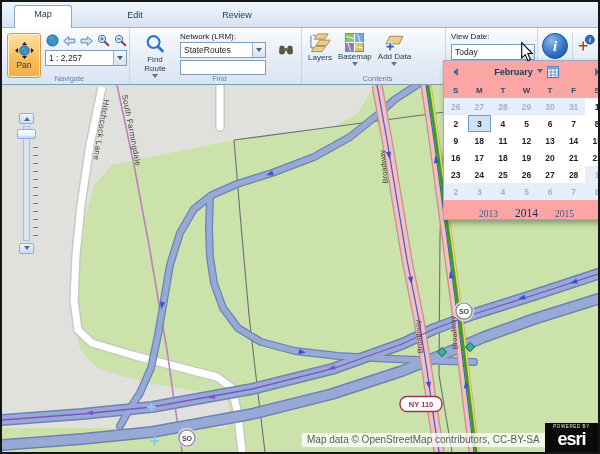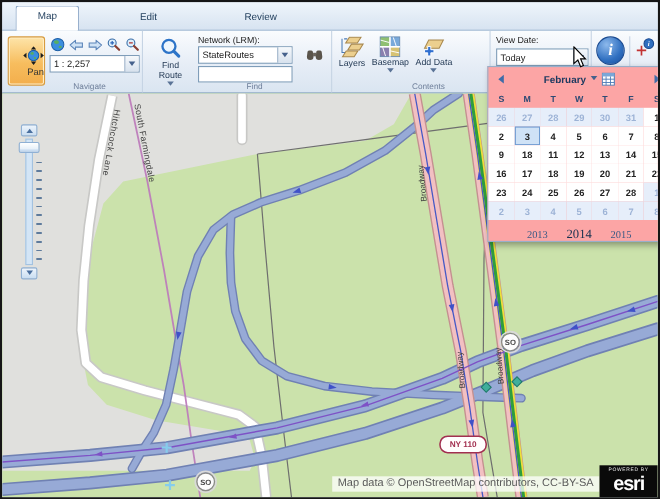--- a/index.html
+++ b/index.html
@@ -6,29 +6,29 @@
   *{box-sizing:border-box;}
   .app{position:relative;width:600px;height:454px;border:2px solid #161616;background:#dce6f2;
        font-family:"Liberation Sans",sans-serif;overflow:hidden;}
   
   .tabbar{height:26px;background:linear-gradient(#eff5fb,#d7e3f1);border-bottom:1px solid #9ab4cf;display:flex;align-items:flex-end;}
   .tab{height:20px;padding:3px 0 0 0;width:58px;text-align:center;font-size:9px;color:#24415f;cursor:default;}
   .tab.active{background:#fff;border:1px solid #8ea8c8;border-bottom:none;border-radius:3px 3px 0 0;height:23px;margin-bottom:-1px;z-index:2;}
   
   .ribbon{height:57px;background:linear-gradient(#fafcfe,#e6edf6 55%,#dae5f1);border-bottom:1px solid #7f9db9;display:flex;}
   .group{position:relative;border-right:1px solid #c6d4e4;padding-top:4px;display:flex;align-items:flex-start;}
-  .grp-label{position:absolute;bottom:1px;left:16px;width:100%;text-align:center;font-size:7.5px;color:#6e7f9a;}
+  .grp-label{position:absolute;bottom:1px;left:4px;width:100%;text-align:center;font-size:7.5px;color:#6e7f9a;}
   .g-nav{width:128px;padding-left:5px;}
   .g-find{width:172px;padding-left:6px;}
   .g-contents{width:144px;padding-left:6px;}
   .g-viewdate{width:92px;padding-left:5px;flex-direction:column;}
   .g-info{width:60px;border-right:none;padding-top:5px;display:flex;gap:4px;align-items:flex-start;padding-left:4px;}
   .pan-btn{width:34px;height:45px;margin-top:1px;border:1px solid #d79b3f;border-radius:3px;
            background:linear-gradient(#fde4a9,#f7bd5e 55%,#f3ae4c);box-shadow:inset 0 0 0 1px #ffeec6;
-           display:flex;flex-direction:column;align-items:flex-end;justify-content:center;gap:1px;font-size:8.5px;color:#333;}
+           display:flex;flex-direction:column;align-items:center;justify-content:center;gap:1px;font-size:8.5px;color:#333;}
   .nav-col{margin-left:4px;width:84px;}
   .nav-icons{display:flex;gap:2px;align-items:center;height:15px;margin-top:1px;}
   .nico{display:flex;align-items:center;justify-content:center;width:15px;height:15px;}
   .combo{display:flex;height:16px;border:1px solid #7f9db9;background:#fff;margin-top:2px;}
   .combo-text{flex:1;font-size:8.5px;padding:2px 3px 0 3px;color:#222;white-space:nowrap;overflow:hidden;}
   .combo-btn{width:13px;background:linear-gradient(#f5f8fb,#d8e2ee);border-left:1px solid #9ab0c8;display:flex;align-items:center;justify-content:center;}
   .dd{width:0;height:0;border:3px solid transparent;border-top:4px solid #45618c;margin-top:3px;}
   .caret{width:0;height:0;border:3px solid transparent;border-top:4px solid #5a7396;margin:1px auto 0 auto;}
   .findroute-btn{width:38px;display:flex;flex-direction:column;align-items:center;font-size:8px;color:#243a55;line-height:9px;text-align:center;padding-top:1px;justify-content:space-between;}
   .find-col{margin-left:6px;}

